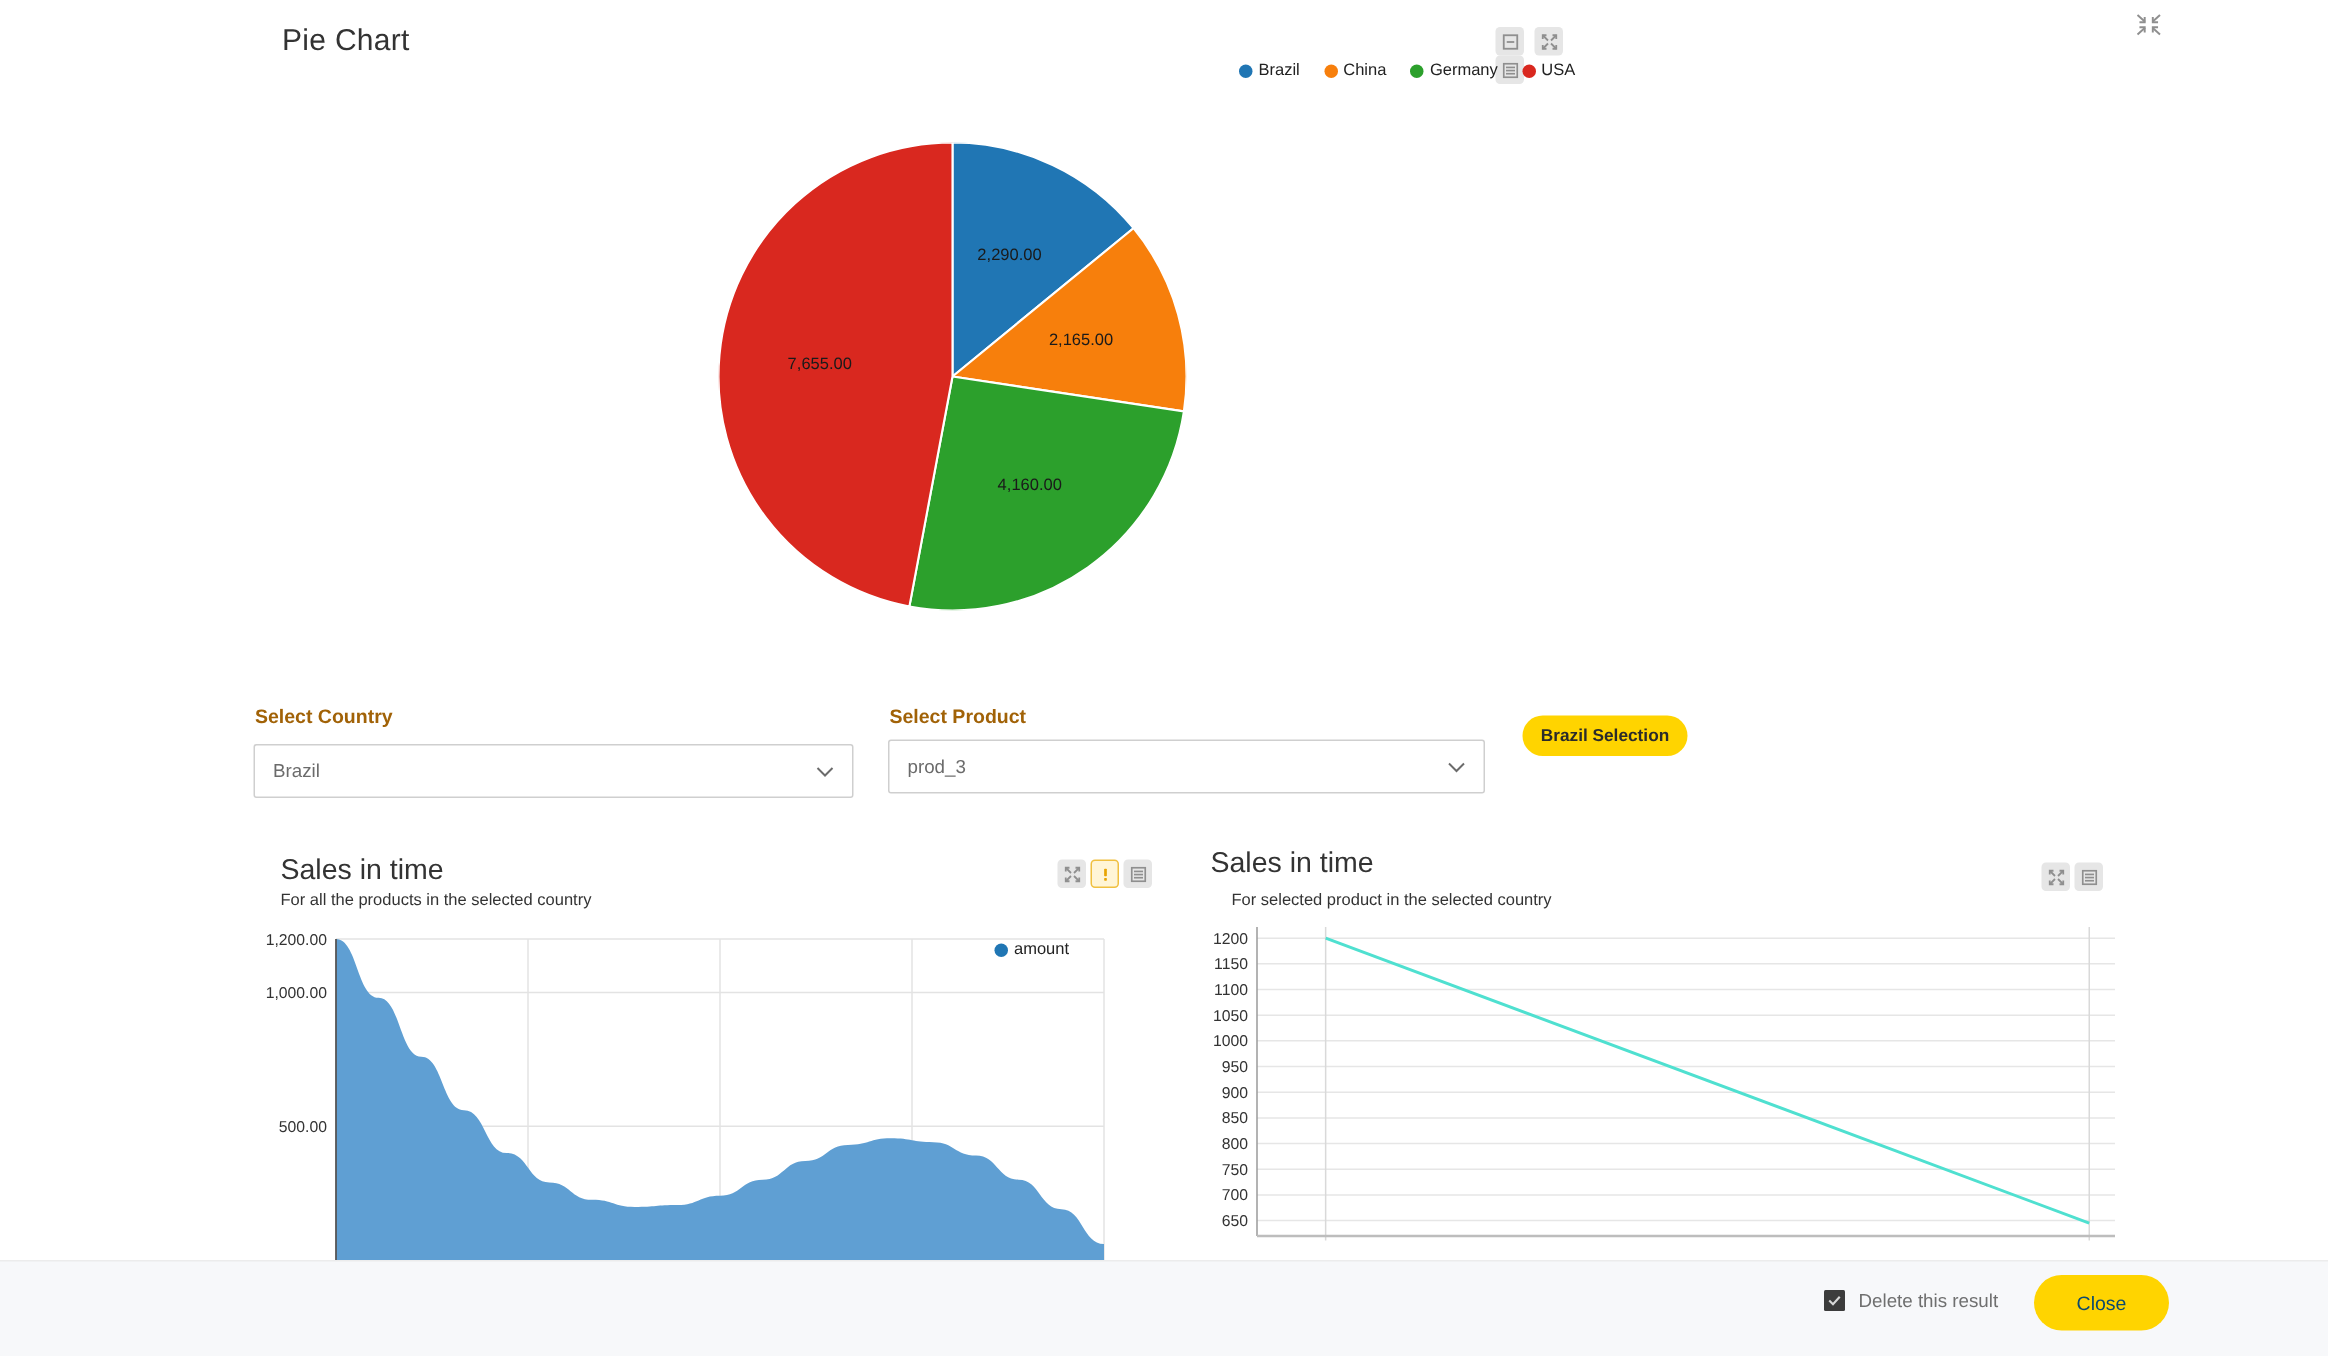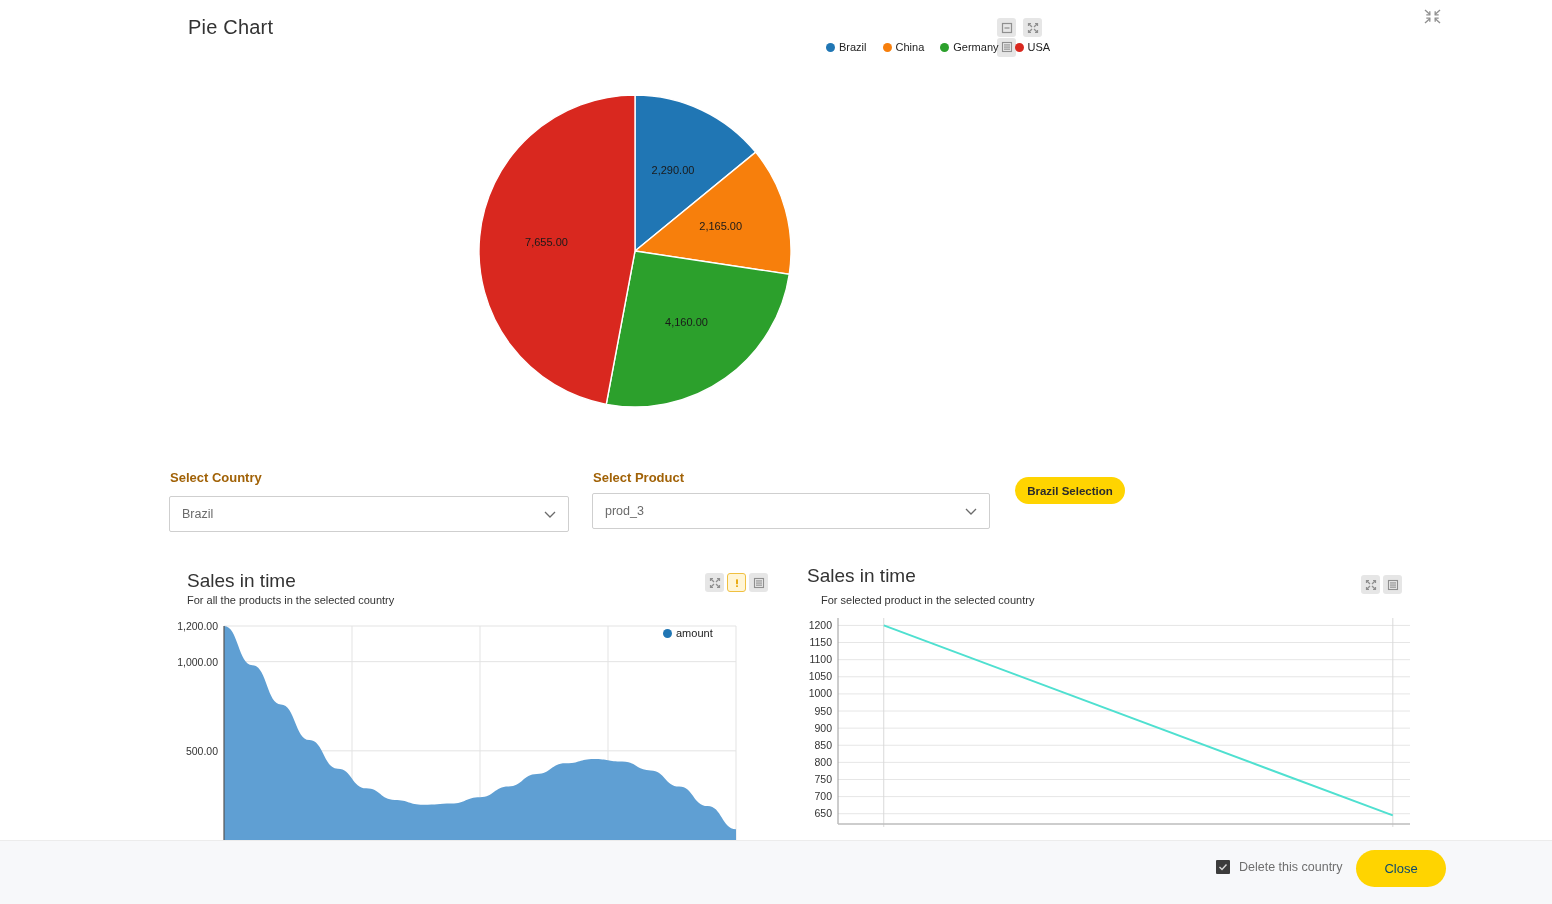--- a/index.html
+++ b/index.html
@@ -353,17 +353,17 @@
       <path d="M 83.8 13.4 L 592.8 203.4" fill="none" stroke="#4fe0d0" stroke-width="2"></path>
     </svg>
 
   <div class="footer"></div>
   <div class="chk-wrap">
     <span class="chk">
       <svg width="10" height="10" viewBox="0 0 10 10">
           <path d="M1.5 5 L4 7.5 L8.5 2.5" fill="none" stroke="#d8d8d8" stroke-width="1.4"></path>
         </svg>
     </span>
-    <span class="chk-lbl">Delete this country</span>
+    <span class="chk-lbl">Delete this result</span>
   </div>
   <button class="close-btn">Close</button>
 
 </div>
 
 </body></html>

